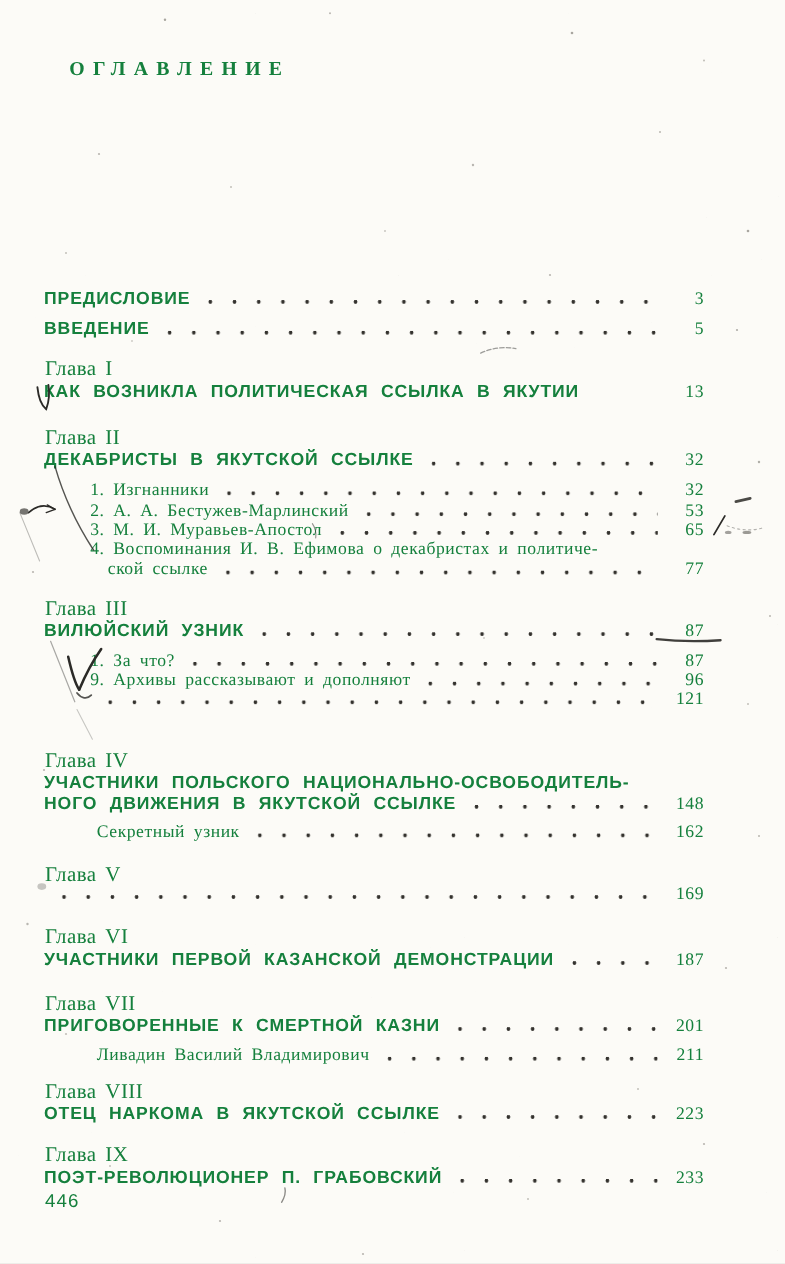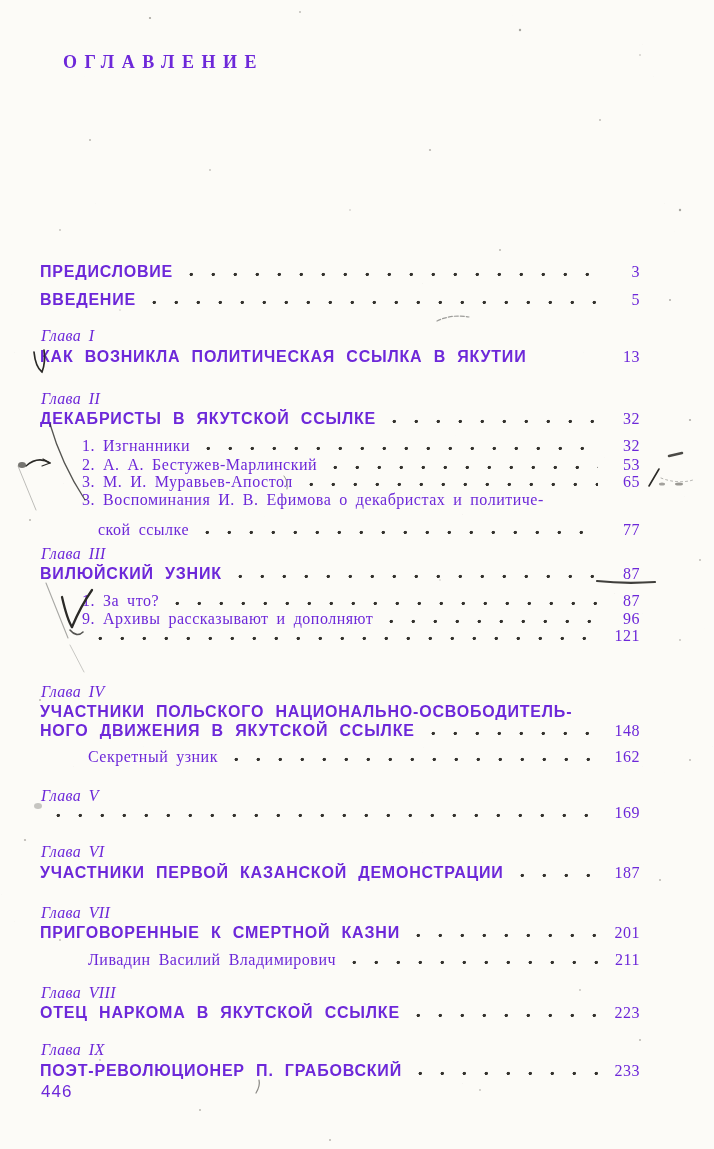--- a/index.html
+++ b/index.html
@@ -1,18 +1,18 @@
 <!DOCTYPE html>
 <html><head>
 <meta charset="utf-8">
 <style>
   html,body{margin:0;padding:0;background:#6e6e6e;}
   .page{
     position:relative;width:714px;height:1149px;margin:0 auto;
-    background:#fcfbf7;color:#6d28d9;overflow:hidden;
+    background:#fcfbf7;color:#15803d;overflow:hidden;
     font-family:"Liberation Serif", serif;
   }
   .doc-title{
     position:absolute;left:63px;top:52px;
     font-family:"Liberation Serif",serif;font-weight:700;
     font-size:18px;letter-spacing:7.5px;white-space:nowrap;
   }
   .row{
     position:absolute;left:40px;right:74px;
     display:flex;align-items:baseline;white-space:nowrap;line-height:19px;
@@ -20,35 +20,35 @@
   .head{
     font-family:"Liberation Sans",sans-serif;font-weight:700;
     font-size:16px;letter-spacing:0.8px;word-spacing:6px;
   }
   .item{
     font-family:"Liberation Serif",serif;font-size:16px;
     letter-spacing:0.5px;word-spacing:3.5px;
   }
   .ind-num{padding-left:42px;justify-content:space-between;}
   .ind-sub{padding-left:48px;}
-  .ind-cont{padding-left:58px;margin-top:12px;}
+  .ind-cont{padding-left:58px;}
   .lead{
     flex:1;align-self:flex-end;height:5px;margin:0 8px 4px 16px;
     background-image:radial-gradient(circle at 2.2px 2.4px,#34322e 1.45px,rgba(0,0,0,0) 1.95px);
     background-size:22px 5px;background-repeat:repeat-x;
   }
   .lead.none{background:none;}
   .pg{
     font-family:"Liberation Serif",serif;font-size:16px;
     min-width:34px;text-align:right;letter-spacing:0.5px;
   }
   .glava{
     position:absolute;left:41px;
-    font-family:"Liberation Serif",serif;font-style:italic;
-    font-size:16px;letter-spacing:0.4px;word-spacing:3px;line-height:19px;
+    font-family:"Liberation Serif",serif;
+    font-size:19px;letter-spacing:0.4px;word-spacing:3px;line-height:19px;
   }
   .folio{
     position:absolute;left:41px;top:1082px;
     font-family:"Liberation Sans",sans-serif;font-size:17px;letter-spacing:1px;
   }
   .overlay{position:absolute;left:0;top:0;pointer-events:none;}
 </style>
 </head>
 <body>
 
@@ -89,21 +89,21 @@
     <span class="item">2. А.  А.  Бестужев-Марлинский</span>
     <span class="lead"></span>
     <span class="pg">53</span>
   </div>
   <div class="row ind-num" style="top:472px">
     <span class="item">3. М.  И.  Муравьев-Апостол</span>
     <span class="lead"></span>
     <span class="pg">65</span>
   </div>
   <div class="row ind-num" style="top:490px">
-    <span class="item">3. Воспоминания И. В. Ефимова о декабристах и политиче-</span>
+    <span class="item">4. Воспоминания И. В. Ефимова о декабристах и политиче-</span>
   </div>
   <div class="row ind-cont" style="top:508px">
     <span class="item">ской ссылке</span>
     <span class="lead"></span>
     <span class="pg">77</span>
   </div>
 
   <div class="glava" style="top:544px">Глава III</div>
   <div class="row" style="top:564px">
     <span class="head">ВИЛЮЙСКИЙ УЗНИК</span>

